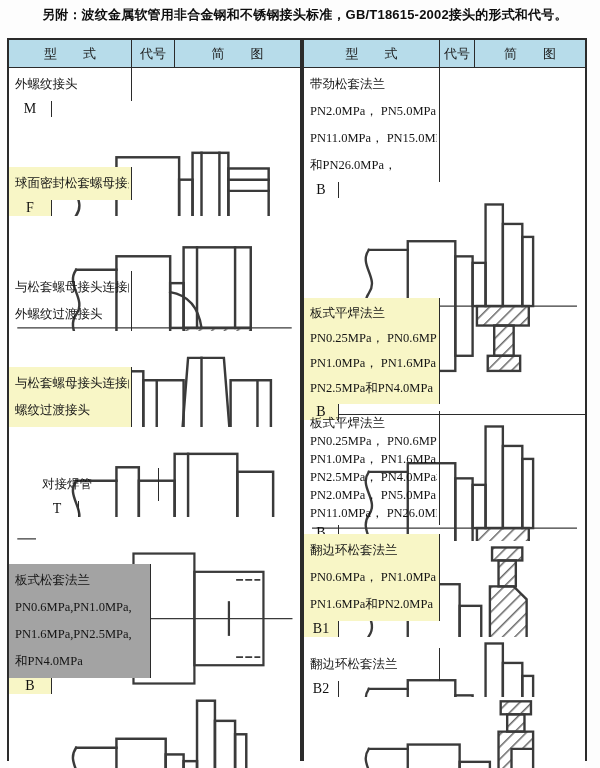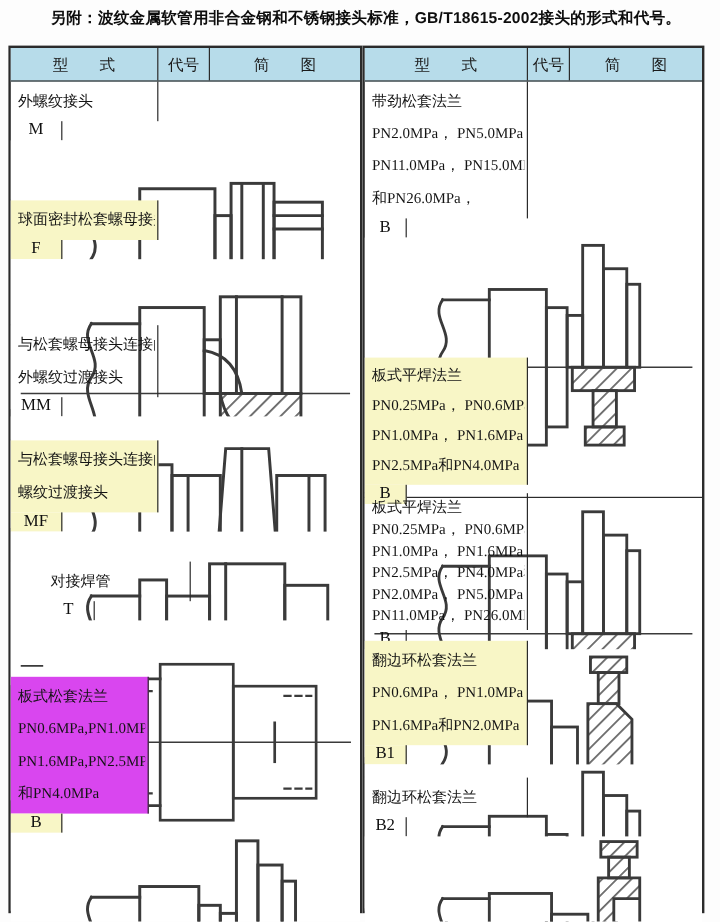--- a/index.html
+++ b/index.html
@@ -112,21 +112,20 @@
               </g>
             </svg>
           </div>
         </div>
       </div>
       <div class="row" style="height: 96px;">
         <div class="c-type" style="width: 123px;">
           <div class="line" style="line-height: 27px;">与松套螺母接头连接的</div>
           <div class="line" style="line-height: 27px;">外螺纹过渡接头</div>
         </div>
-        <div class="c-code" style="width: 43px;">MM</div>
         <div class="c-diag" style="flex: 1 1 0%;">
           <div class="sub">
             <svg viewBox="0 0 130 100" preserveAspectRatio="xMidYMid meet">
               <defs>
                 <pattern id="h2" patternUnits="userSpaceOnUse" width="4" height="4" patternTransform="rotate(45)">
                   <line x1="0" y1="0" x2="0" y2="4" stroke="#6a6a6a" stroke-width="1.4"></line>
                 </pattern>
               </defs>
               <g stroke="#3a3a3a" stroke-width="1.1" fill="none" stroke-linecap="square">
                 <line x1="4" y1="50" x2="126" y2="50" stroke-width="0.6"></line>
@@ -144,21 +143,20 @@
               </g>
             </svg>
           </div>
         </div>
       </div>
       <div class="row" style="height: 101px;">
         <div class="c-type" style="width: 123px; background: rgb(248, 246, 198);">
           <div class="line" style="line-height: 27px;">与松套螺母接头连接的内</div>
           <div class="line" style="line-height: 27px;">螺纹过渡接头</div>
         </div>
-        <div class="c-code" style="width: 43px; background: rgb(248, 246, 198);">MF</div>
         <div class="c-diag" style="flex: 1 1 0%;">
           <div class="sub">
             <svg viewBox="0 0 130 100" preserveAspectRatio="xMidYMid meet">
               <defs>
                 <pattern id="h3" patternUnits="userSpaceOnUse" width="4" height="4" patternTransform="rotate(45)">
                   <line x1="0" y1="0" x2="0" y2="4" stroke="#6a6a6a" stroke-width="1.4"></line>
                 </pattern>
               </defs>
               <g stroke="#3a3a3a" stroke-width="1.1" fill="none" stroke-linecap="square">
                 <line x1="4" y1="50" x2="126" y2="50" stroke-width="0.6"></line>
@@ -200,21 +198,21 @@
                 <line x1="33" y1="29" x2="45" y2="29" stroke-dasharray="2.5,2" stroke-width="0.9"></line>
                 <line x1="33" y1="71" x2="45" y2="71" stroke-dasharray="2.5,2" stroke-width="0.9"></line>
                 <line x1="99" y1="31" x2="110" y2="31" stroke-dasharray="2.5,2" stroke-width="0.9"></line>
                 <line x1="99" y1="69" x2="110" y2="69" stroke-dasharray="2.5,2" stroke-width="0.9"></line>
               </g>
             </svg>
           </div>
         </div>
       </div>
       <div class="row" style="height: 195px;">
-        <div class="c-type" style="width: 115px; background: #d946ef;">
+        <div class="c-type" style="width: 142px; background: #a3a3a3;">
           <div class="line" style="line-height: 27px;">板式松套法兰</div>
           <div class="line" style="line-height: 27px;">PN0.6MPa,PN1.0MPa,</div>
           <div class="line" style="line-height: 27px;">PN1.6MPa,PN2.5MPa,</div>
           <div class="line" style="line-height: 27px;">和PN4.0MPa</div>
         </div>
         <div class="c-code" style="width: 43px; background: rgb(248, 246, 198);">B</div>
         <div class="c-diag" style="flex: 1 1 0%;">
           <div class="sub">
             <svg viewBox="0 0 130 100" preserveAspectRatio="xMidYMid meet">
               <defs>

